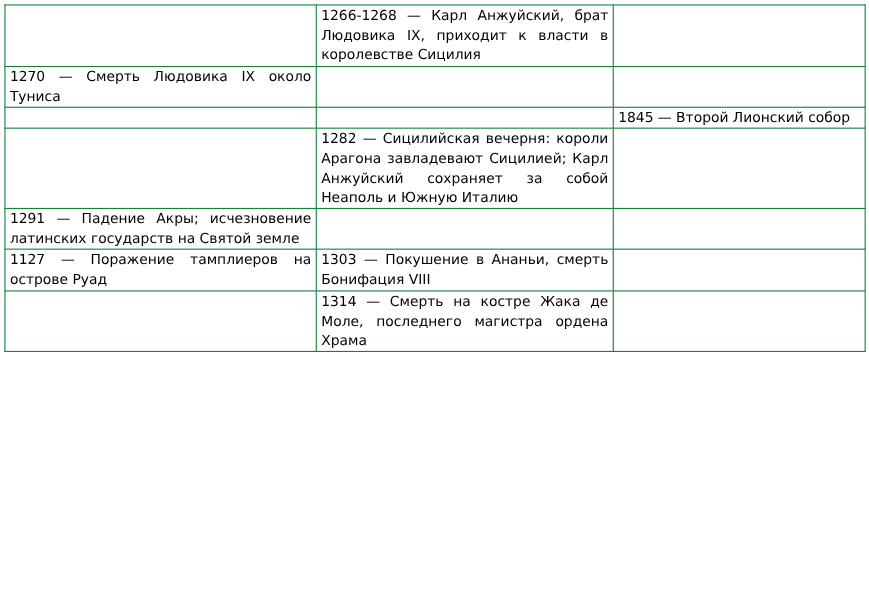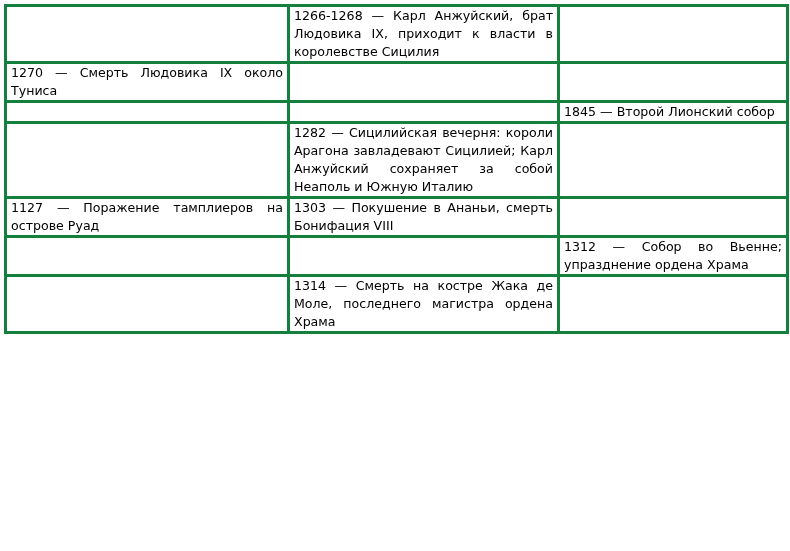--- a/index.html
+++ b/index.html
@@ -9,21 +9,21 @@
     left: 4px; top: 4px;
     border-collapse: collapse;
     table-layout: fixed;
     width: 782px;
     font-family: "DejaVu Sans", sans-serif;
     font-size: 12.6px;
     line-height: 18px;
     color: #000;
   }
   table.timeline td {
-    border: 3px solid #15803d;
+    border: 1px solid #15803d;
     padding: 0 4px 0 4px;
     vertical-align: top;
     text-align: justify;
     text-align-last: left;
     word-spacing: 0px;
     overflow: hidden;
   }
   col.c1 { width: 283px; }
   col.c2 { width: 270px; }
   col.c3 { width: 229px; }
@@ -51,29 +51,29 @@
     <tr style="height:18px">
       <td></td>
       <td></td>
       <td>1845 — Второй Лионский собор</td>
     </tr>
     <tr style="height:72px">
       <td></td>
       <td>1282 — Сицилийская вечерня: короли Арагона завладевают Сицилией; Карл Анжуйский сохраняет за собой Неаполь и Южную Италию</td>
       <td></td>
     </tr>
+    <tr style="height:35px">
+      <td>1291 — Падение Акры; исчезновение латинских государств на Святой земле</td>
+      <td></td>
+      <td></td>
+    </tr>
     <tr style="height:38px">
       <td>1127 — Поражение тамплиеров на острове Руад</td>
       <td>1303 — Покушение в Ананьи, смерть Бонифация VIII</td>
       <td></td>
-    </tr>
-    <tr style="height:37px">
-      <td></td>
-      <td></td>
-      <td>1312 — Собор во Вьенне; упразднение ордена Храма</td>
     </tr>
     <tr style="height:53px">
       <td></td>
       <td>1314 — Смерть на костре Жака де Моле, последнего магистра ордена Храма</td>
       <td></td>
     </tr>
   </tbody>
 </table>
 
 </body></html>

